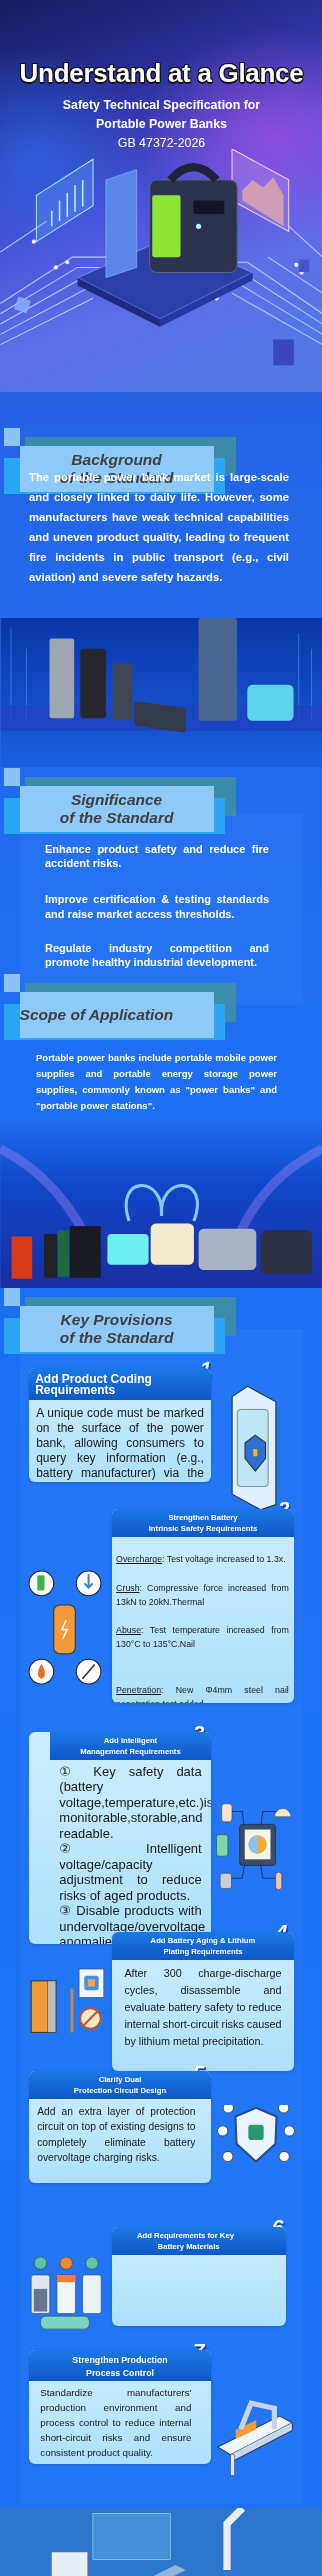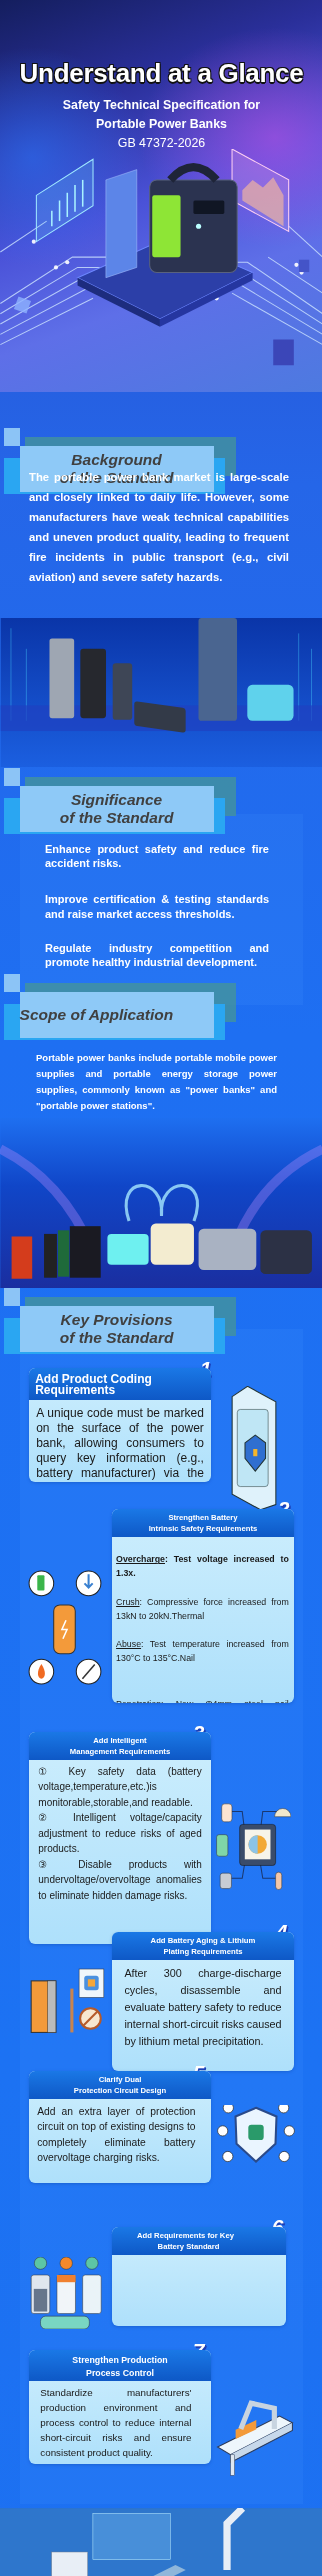--- a/index.html
+++ b/index.html
@@ -239,46 +239,46 @@
     <rect x="51" y="122" width="8" height="14" fill="#f5b52a"></rect>
   </svg>
 
   <div class="num" style="left:278px;top:1497px;">2</div>
   <div class="card" style="left:112px;top:1509px;width:182px;height:194px;">
     <div class="card-head">
       <div>Strengthen Battery</div>
       <div>Intrinsic Safety Requirements</div>
     </div>
     <div class="card-body" style="padding:15.5px 5.2px 5.2px 4.1px;line-height:14px;">
-      <p class="prov-item" style="margin-bottom:14.4px;font-weight:bold;"><span class="ul">Overcharge</span><span>: Test voltage increased to 1.3x.</span></p>
+      <p class="prov-item" style="margin-bottom:14.4px;"><span class="ul">Overcharge</span><span>: Test voltage increased to 1.3x.</span></p>
       <p class="prov-item" style="margin-bottom:14.4px;"><span class="ul">Crush</span><span>: Compressive force increased from 13kN to 20kN.Thermal</span></p>
       <p class="prov-item" style="margin-bottom:32px;"><span class="ul">Abuse</span><span>: Test temperature increased from 130°C to 135°C.Nail</span></p>
       <p class="prov-item"><span class="ul">Penetration</span><span>: New Φ4mm steel nail penetration test added.</span></p>
     </div>
   </div>
   <svg class="illus" style="left:27px;top:1569px;" width="77" height="118" viewBox="0 0 150 230">
     <circle cx="28" cy="28" r="24" fill="#fff" stroke="#222" stroke-width="2"></circle>
       <rect x="20" y="12" width="14" height="30" rx="2" fill="#3bb54a"></rect>
     <circle cx="120" cy="28" r="24" fill="#fff" stroke="#222" stroke-width="2"></circle>
       <path d="M120 10 L120 36 M112 28 L120 36 L128 28" stroke="#3a80d0" stroke-width="4" fill="none"></path>
     <rect x="52" y="70" width="42" height="95" rx="12" fill="#f39a3a" stroke="#333" stroke-width="2"></rect>
       <path d="M76 100 L68 118 L78 118 L70 136" stroke="#fff" stroke-width="3" fill="none"></path>
     <circle cx="28" cy="200" r="24" fill="#fff" stroke="#222" stroke-width="2"></circle>
       <path d="M28 185 C18 200 20 212 28 214 C36 212 38 200 28 185 Z" fill="#f06a22"></path>
     <circle cx="120" cy="200" r="24" fill="#fff" stroke="#222" stroke-width="2"></circle>
       <line x1="108" y1="214" x2="132" y2="186" stroke="#333" stroke-width="3"></line>
   </svg>
 
   <div class="num" style="left:193px;top:1721px;">3</div>
-  <div class="card" style="left:29px;top:1732px;width:182px;height:212px;">
+  <div class="card" style="left:29px;top:1732px;width:182px;height:212px;padding-left:21px;">
     <div class="card-head">
       <div>Add Intelligent</div>
       <div>Management Requirements</div>
     </div>
-    <div class="card-body" style="padding:4.1px 9.3px;font-size:10px;line-height:15.5px;">
+    <div class="card-body" style="padding:4.1px 9.3px;font-size:13px;line-height:15.5px;">
       <p>① Key safety data (battery voltage,temperature,etc.)is monitorable,storable,and readable.</p>
       <p>② Intelligent voltage/capacity adjustment to reduce risks of aged products.</p>
       <p>③ Disable products with undervoltage/overvoltage anomalies to eliminate hidden damage risks.</p>
     </div>
   </div>
   <svg class="illus" style="left:214px;top:1801px;" width="77" height="93" viewBox="0 0 150 180">
     <g stroke="#1a3870" stroke-width="2" fill="none">
         <path d="M25 20 L55 20 L60 60"></path>
         <path d="M125 20 L95 20 L90 60"></path>
         <path d="M25 150 L55 150 L60 120"></path>
@@ -332,21 +332,21 @@
         <circle cx="145" cy="50" r="10"></circle>
         <circle cx="25" cy="100" r="10"></circle>
         <circle cx="135" cy="100" r="10"></circle>
       </g>
   </svg>
 
   <div class="num" style="left:272px;top:2215px;">6</div>
   <div class="card" style="left:112px;top:2227px;width:174px;height:99px;">
     <div class="card-head" style="text-align:left;padding-left:25px;">
       <div>Add Requirements for Key</div>
-      <div style="padding-left:20.6px;">Battery Standard</div>
+      <div style="padding-left:20.6px;">Battery Materials</div>
     </div>
   </div>
   <svg class="illus" style="left:30px;top:2257px;" width="75" height="72" viewBox="0 0 145 140">
     <circle cx="20" cy="12" r="12" fill="#5cc6a4" stroke="#333"></circle>
       <circle cx="70" cy="12" r="12" fill="#f5892a" stroke="#333"></circle>
       <circle cx="120" cy="12" r="12" fill="#5cc6a4" stroke="#333"></circle>
     <rect x="2" y="35" width="36" height="75" rx="5" fill="#dfe6ee" stroke="#333"></rect>
       <rect x="7" y="62" width="26" height="44" fill="#66768c"></rect>
     <rect x="52" y="35" width="36" height="75" rx="5" fill="#f1f5f9" stroke="#333"></rect>
       <rect x="52" y="35" width="36" height="14" fill="#f08030"></rect>

